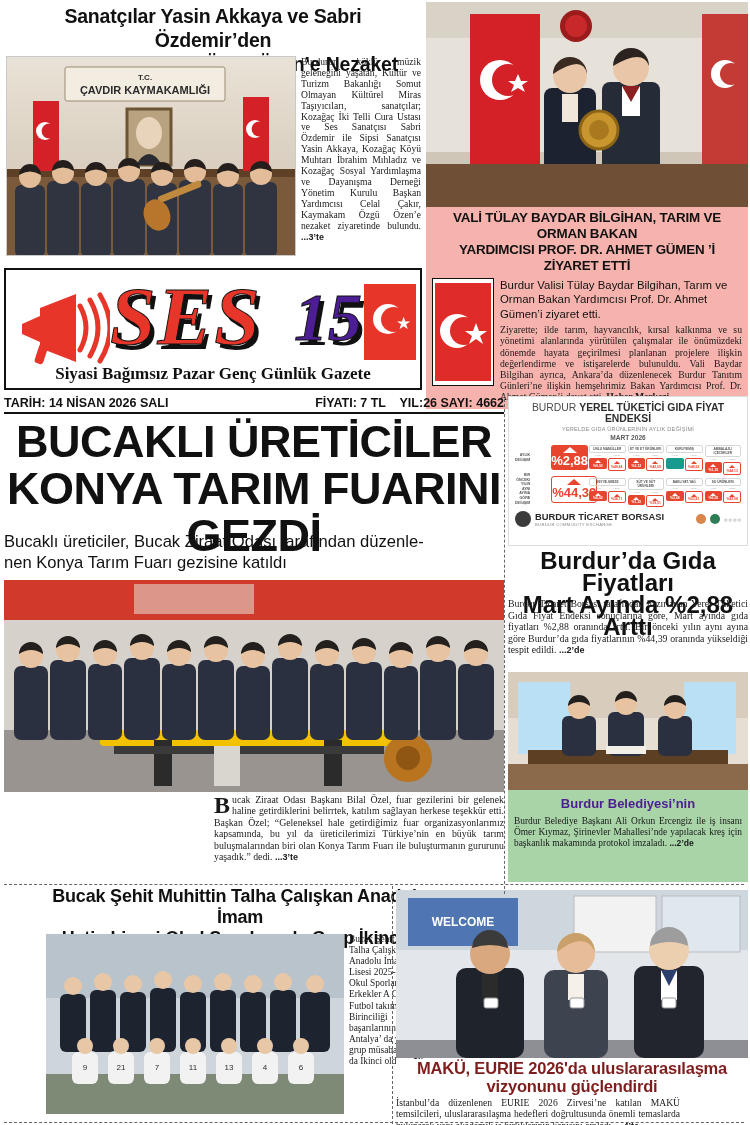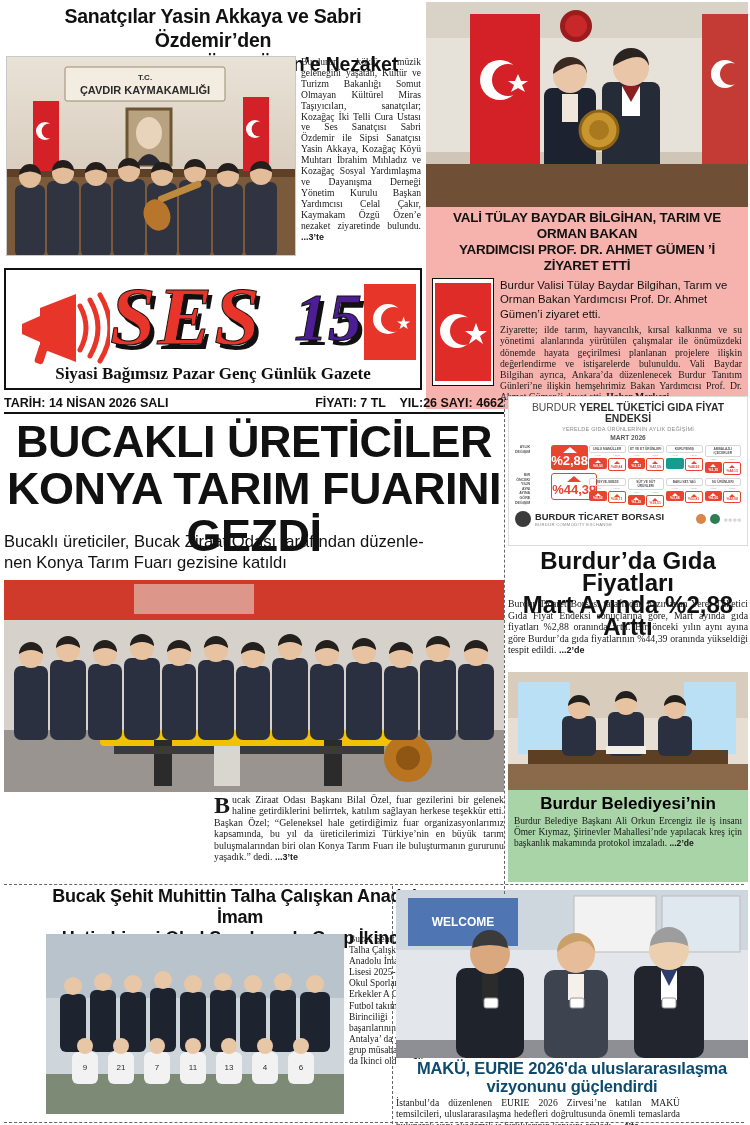--- a/index.html
+++ b/index.html
@@ -130,21 +130,21 @@
     left:508px; top:396px; width:240px; height:150px;
     border:1px solid #ddd; background:#fff; overflow:hidden;
   }
   .fi-title { text-align:center; font-family:"Liberation Sans",sans-serif; font-size:10.4px; color:#4c4c4c; margin-top:5px; }
   .fi-title b { color:#2e2e2e; }
   .fi-sub   { text-align:center; font-family:"Liberation Sans",sans-serif; font-size:5.6px; color:#8b8b8b; letter-spacing:.2px; margin-top:2px;}
   .fi-month { text-align:center; font-family:"Liberation Sans",sans-serif; font-weight:700; font-size:6.6px; color:#5a5a5a; margin-top:2px;}
   .fi-grid  { display:flex; gap:4px; padding:4px 6px 0 6px; }
   .fi-left  { width:70px; }
   .fi-right { flex:1; }
-  .fi-bigrow{ display:flex; align-items:flex-start; gap:21px; margin-bottom:3px; }
+  .fi-bigrow{ display:flex; align-items:center; gap:21px; margin-bottom:3px; }
   .fi-lbl   { width:24px; font-family:"Liberation Sans",sans-serif; font-weight:700; font-size:3.6px; color:#555; text-align:right; line-height:4.6px;}
   .fi-card  { flex:1; border-radius:3px; text-align:center; padding:2px 0 3px 0; }
   .fi-card.red  { background:#e8452f; color:#fff; }
   .fi-card.white{ background:#fff; border:1px solid #e8452f; color:#e8452f; }
   .fi-tri   { width:0;height:0;border-left:7px solid transparent;border-right:7px solid transparent;border-bottom:6px solid currentColor;margin:0 auto 1px auto;}
   .fi-card.red .fi-tri { border-bottom-color:#fff; }
   .fi-val   { font-family:"Liberation Sans",sans-serif; font-weight:700; font-size:13px; line-height:13px; }
   .fi-cats  { display:grid; grid-template-columns:repeat(4,1fr); gap:2px; }
   .fi-cat   { }
   .fi-cathd { border:1px solid #d7d7d7; border-radius:2px; text-align:center; font-family:"Liberation Sans",sans-serif;
@@ -173,40 +173,40 @@
   #fi-head div { font-family:"Liberation Sans Narrow","Liberation Sans",sans-serif; font-weight:700;
                  font-size:24px; line-height:22px; color:#111; }
   #fi-body { left:508px; top:598px; width:240px; font-size:9.8px; line-height:11.6px; text-align:justify; color:#1a1a1a;}
   #fi-body b{ font-family:"Liberation Sans",sans-serif; font-size:9px;}
 
   
   #bel-photo { left:508px; top:672px; width:240px; height:118px; overflow:hidden; background:#5b4636; }
   #bel-box   { left:508px; top:790px; width:240px; height:92px; background:#a8d4a8; padding:4px 6px; }
   #bel-head  { text-align:center; }
   #bel-head div { font-family:"Liberation Sans Narrow","Liberation Sans",sans-serif; font-weight:700;
-                  font-size:17px; line-height:19px; color:#000000; }
+                  font-size:13px; line-height:19px; color:#4c1d95; }
   #bel-body  { margin-top:3px; font-size:9.4px; line-height:11px; text-align:justify; color:#1a1a1a; }
   #bel-body b{ font-family:"Liberation Sans",sans-serif; font-size:8.6px;}
 
   
   #bl { left:16px; top:886px; width:388px; height:236px;margin-left:30px; }
   #bl-head { width:388px; text-align:center; }
   #bl-head div { font-family:"Liberation Sans Narrow","Liberation Sans",sans-serif; font-weight:700;
                  font-size:18px; line-height:21px; color:#111; }
   #bl-row { position:absolute; left:0; top:48px; width:388px; height:186px; display:flex; gap:5px; }
   #bl-photo { width:298px; height:180px; overflow:hidden; background:#2e3c52; position:relative; }
   #bl-text { width:85px; font-size:9.4px; line-height:11.1px; text-align:left; color:#1a1a1a; }
   #bl-text b{ font-family:"Liberation Sans",sans-serif; font-size:8.8px;}
 
   
   #br { left:396px; top:890px; width:284px; height:232px; }
   #br-photo { width:352px; height:168px; overflow:hidden; background:#3b3b46; position:relative; }
   #br-head { background:#fff; width:352px; text-align:center; margin-top:1px;}
   #br-head div { font-family:"Liberation Sans Narrow","Liberation Sans",sans-serif; font-weight:700;
-                 font-size:16.5px; line-height:18px; color:#0c4a6e; }
+                 font-size:16.5px; line-height:18px; color:#7f1d1d; }
   #br-body { margin-top:2px; font-size:9.6px; line-height:11.4px; text-align:justify; color:#1a1a1a;}
   #br-body b{ font-family:"Liberation Sans",sans-serif; font-size:9px;}
   .dashline { position:absolute; border-left:1px dashed #666; }
   .dashrow  { position:absolute; border-top:1px dashed #666; }
 </style>
 </head>
 <body>
 
 <div class="page">
 

